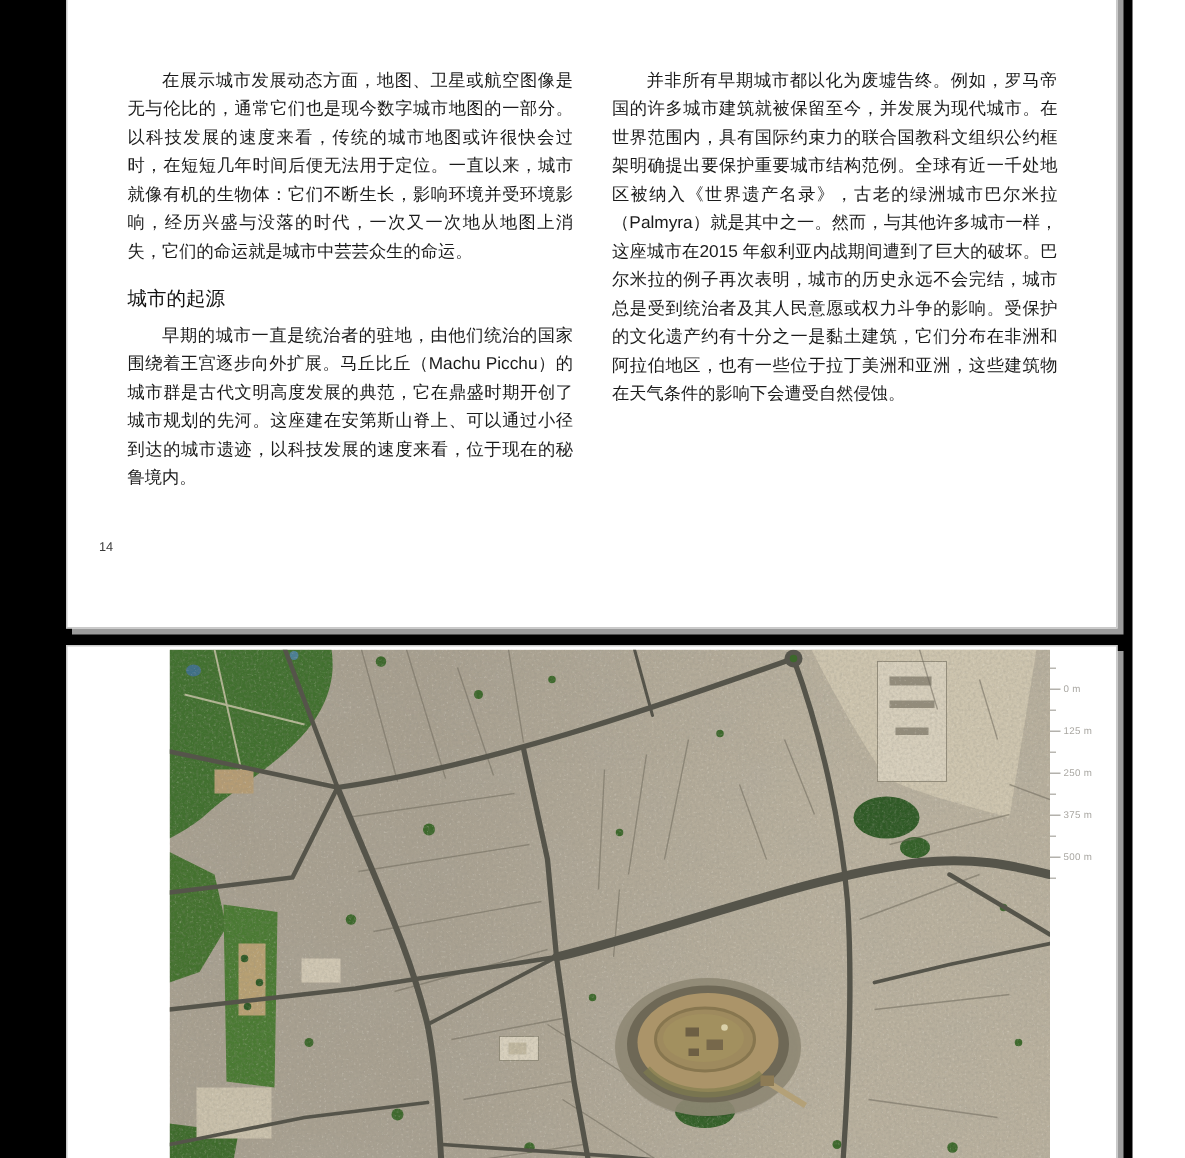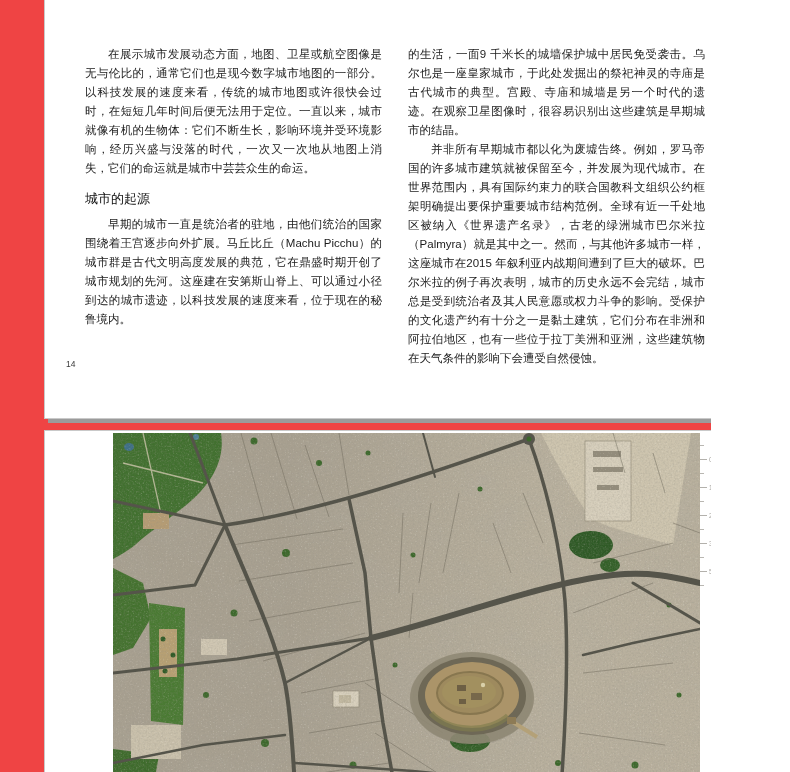--- a/index.html
+++ b/index.html
@@ -1,17 +1,17 @@
 <!DOCTYPE html>
 <html><head>
 <meta charset="utf-8">
 <style>
   html,body{margin:0;padding:0;background:#ffffff;}
   body{font-family:"Liberation Sans","DejaVu Sans",sans-serif;}
-  #stage{position:relative;width:711px;height:772px;overflow:hidden;background:#ef4444;}
+  #stage{position:relative;width:711px;height:772px;overflow:hidden;background:#000000;padding-left:44px;}
 
   
   .page-card{position:absolute;background:#ffffff;border:1px solid #c9c9c9;
              box-shadow:4px 4px 0 #9b9b9b;}
   #card-text{left:44px;top:-30px;width:699px;height:447px;}
   #card-figure{left:44px;top:430px;width:699px;height:362px;}
 
   
   .columns{position:absolute;left:40px;top:74px;width:620px;display:flex;gap:26px;}
   .col{width:297px;font-size:11.5px;line-height:19px;color:#1b1b1b;
@@ -37,21 +37,20 @@
 <div id="stage">
 
   <div id="card-text" class="page-card">
     <div class="columns">
       <div class="col">
         <p class="indent">在展示城市发展动态方面，地图、卫星或航空图像是无与伦比的，通常它们也是现今数字城市地图的一部分。以科技发展的速度来看，传统的城市地图或许很快会过时，在短短几年时间后便无法用于定位。一直以来，城市就像有机的生物体：它们不断生长，影响环境并受环境影响，经历兴盛与没落的时代，一次又一次地从地图上消失，它们的命运就是城市中芸芸众生的命运。</p>
         <h2>城市的起源</h2>
         <p class="indent">早期的城市一直是统治者的驻地，由他们统治的国家围绕着王宫逐步向外扩展。马丘比丘（Machu Picchu）的城市群是古代文明高度发展的典范，它在鼎盛时期开创了城市规划的先河。这座建在安第斯山脊上、可以通过小径到达的城市遗迹，以科技发展的速度来看，位于现在的秘鲁境内。</p>
       </div>
       <div class="col">
-        <p>的生活，一面9 千米长的城墙保护城中居民免受袭击。乌尔也是一座皇家城市，于此处发掘出的祭祀神灵的寺庙是古代城市的典型。宫殿、寺庙和城墙是另一个时代的遗迹。在观察卫星图像时，很容易识别出这些建筑是早期城市的结晶。</p>
         <p class="indent">并非所有早期城市都以化为废墟告终。例如，罗马帝国的许多城市建筑就被保留至今，并发展为现代城市。在世界范围内，具有国际约束力的联合国教科文组织公约框架明确提出要保护重要城市结构范例。全球有近一千处地区被纳入《世界遗产名录》，古老的绿洲城市巴尔米拉（Palmyra）就是其中之一。然而，与其他许多城市一样，这座城市在2015 年叙利亚内战期间遭到了巨大的破坏。巴尔米拉的例子再次表明，城市的历史永远不会完结，城市总是受到统治者及其人民意愿或权力斗争的影响。受保护的文化遗产约有十分之一是黏土建筑，它们分布在非洲和阿拉伯地区，也有一些位于拉丁美洲和亚洲，这些建筑物在天气条件的影响下会遭受自然侵蚀。</p>
       </div>
     </div>
     <div class="page-number">14</div>
   </div>
 
   <div id="card-figure" class="page-card">
 
     <div class="sat-wrap">
       <svg width="587" height="356" viewBox="0 0 587 356" xmlns="http://www.w3.org/2000/svg">

